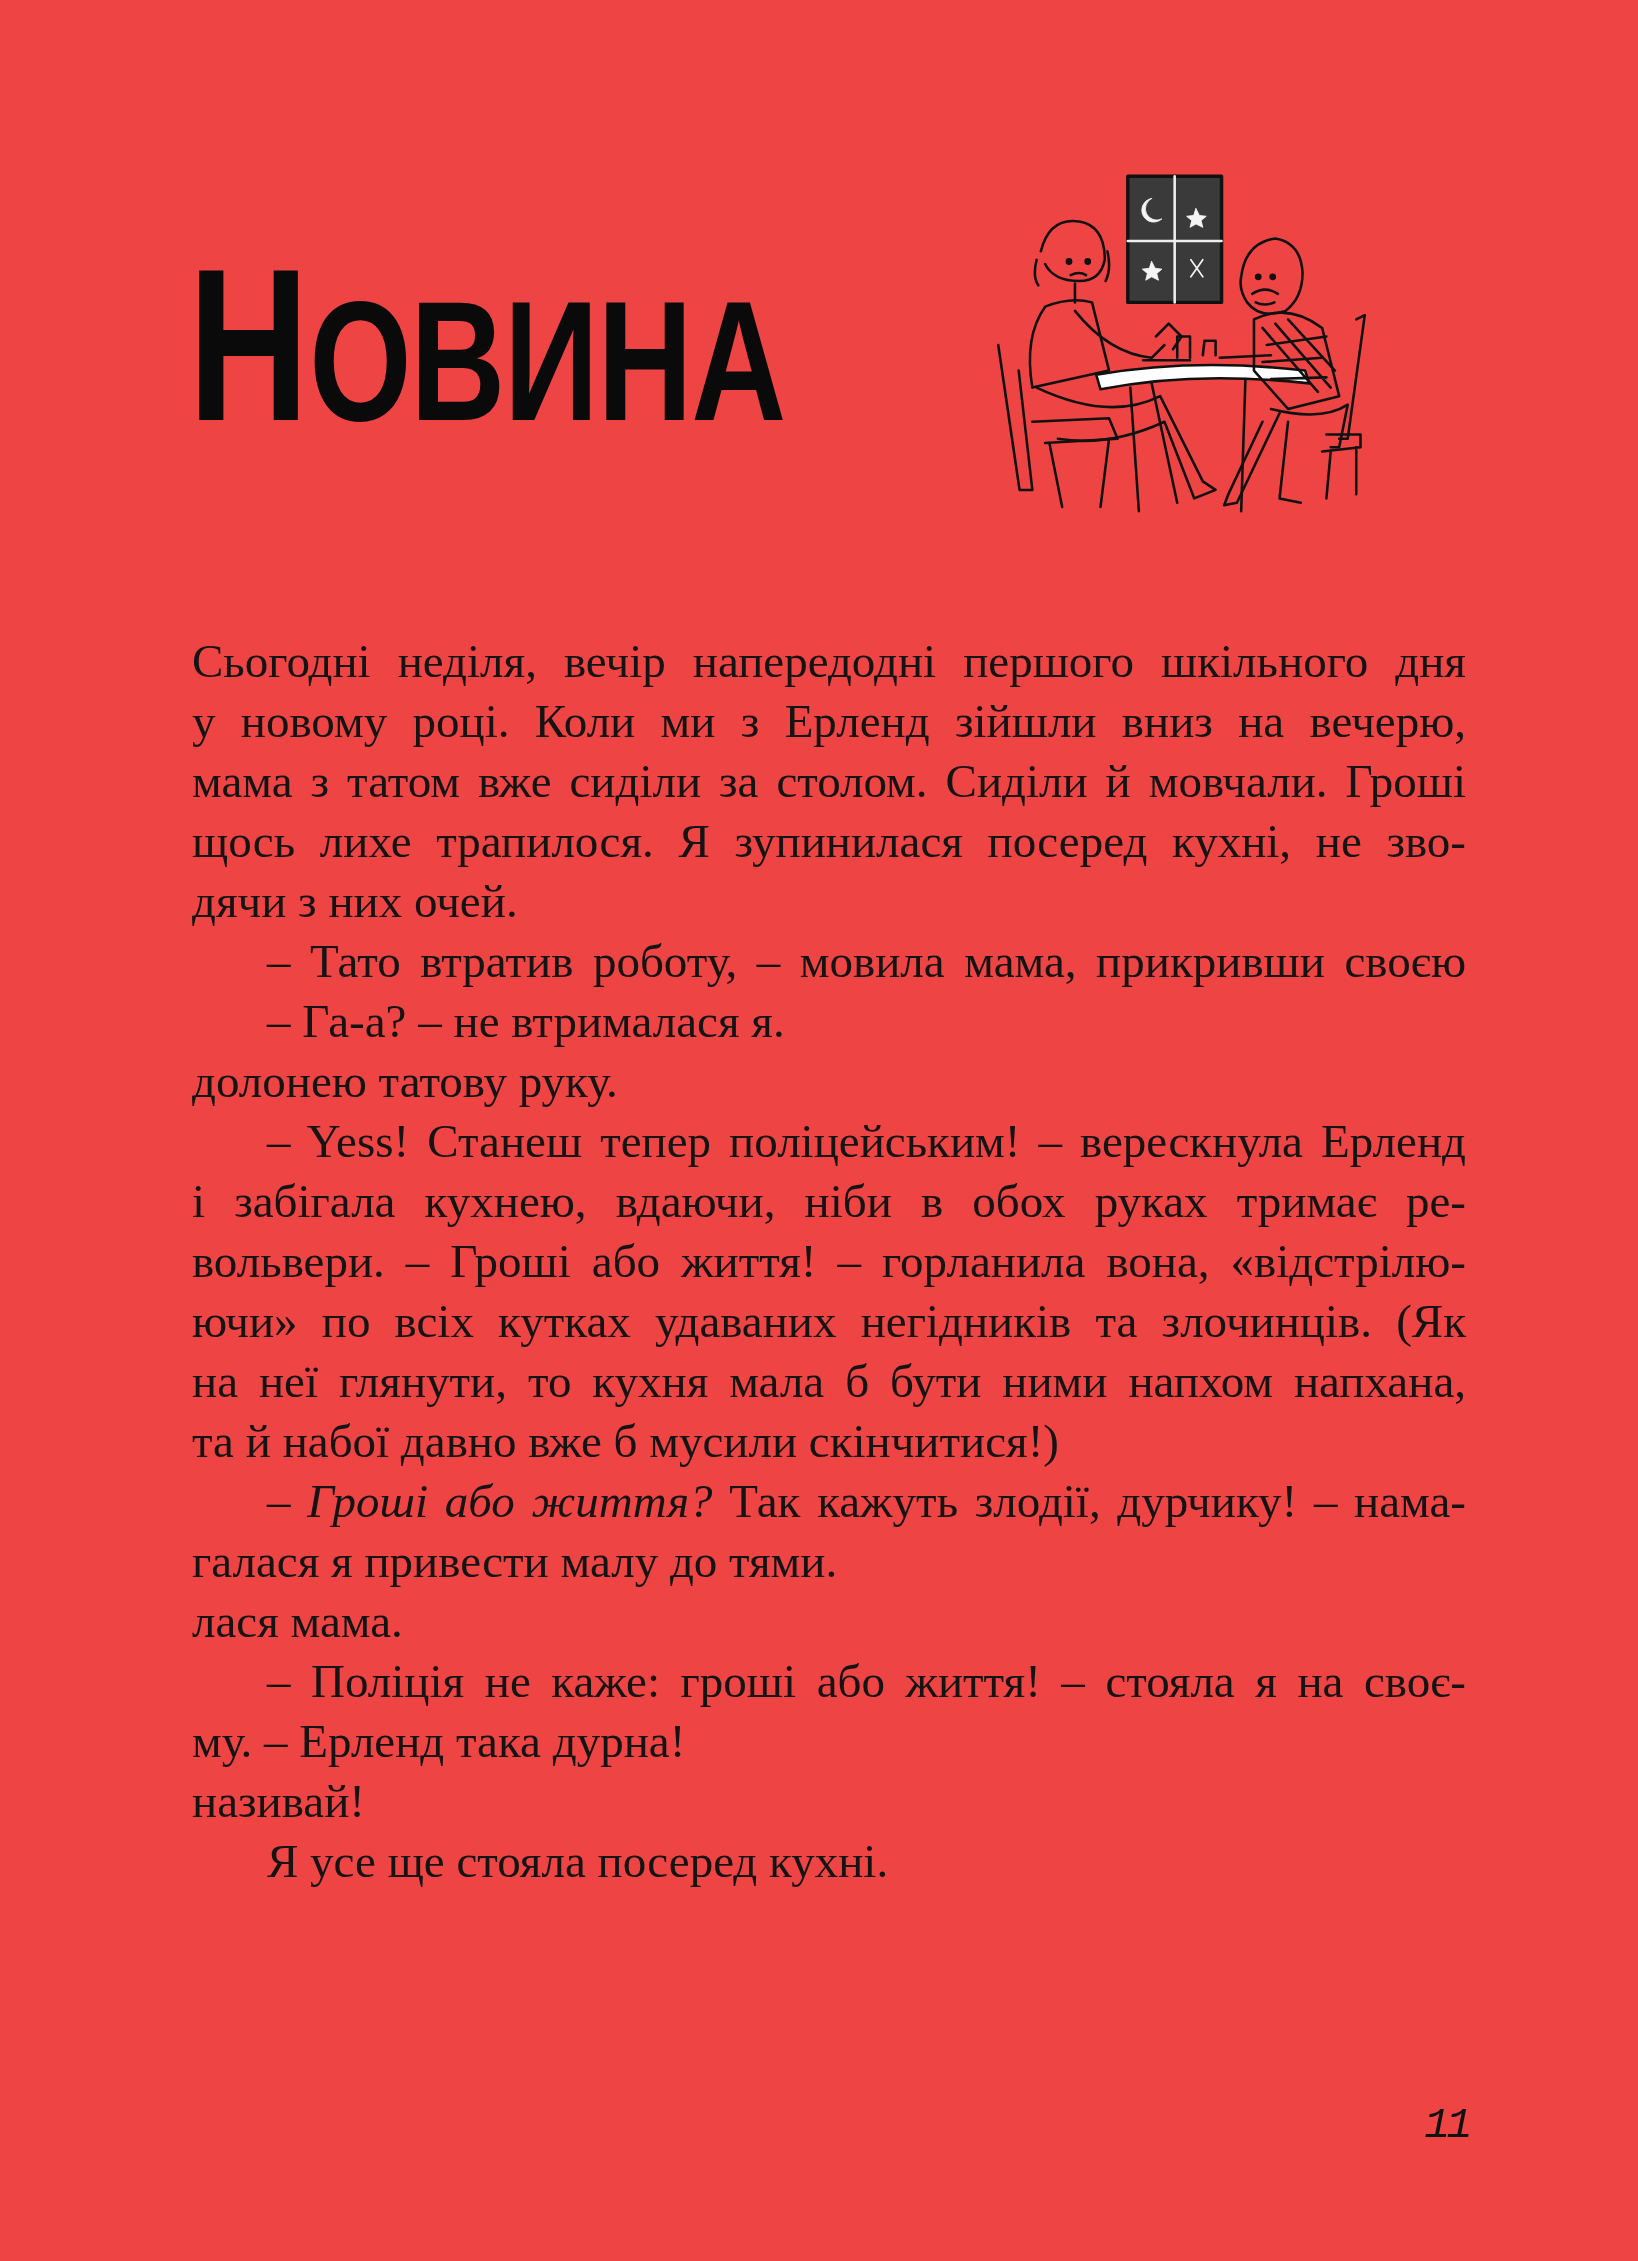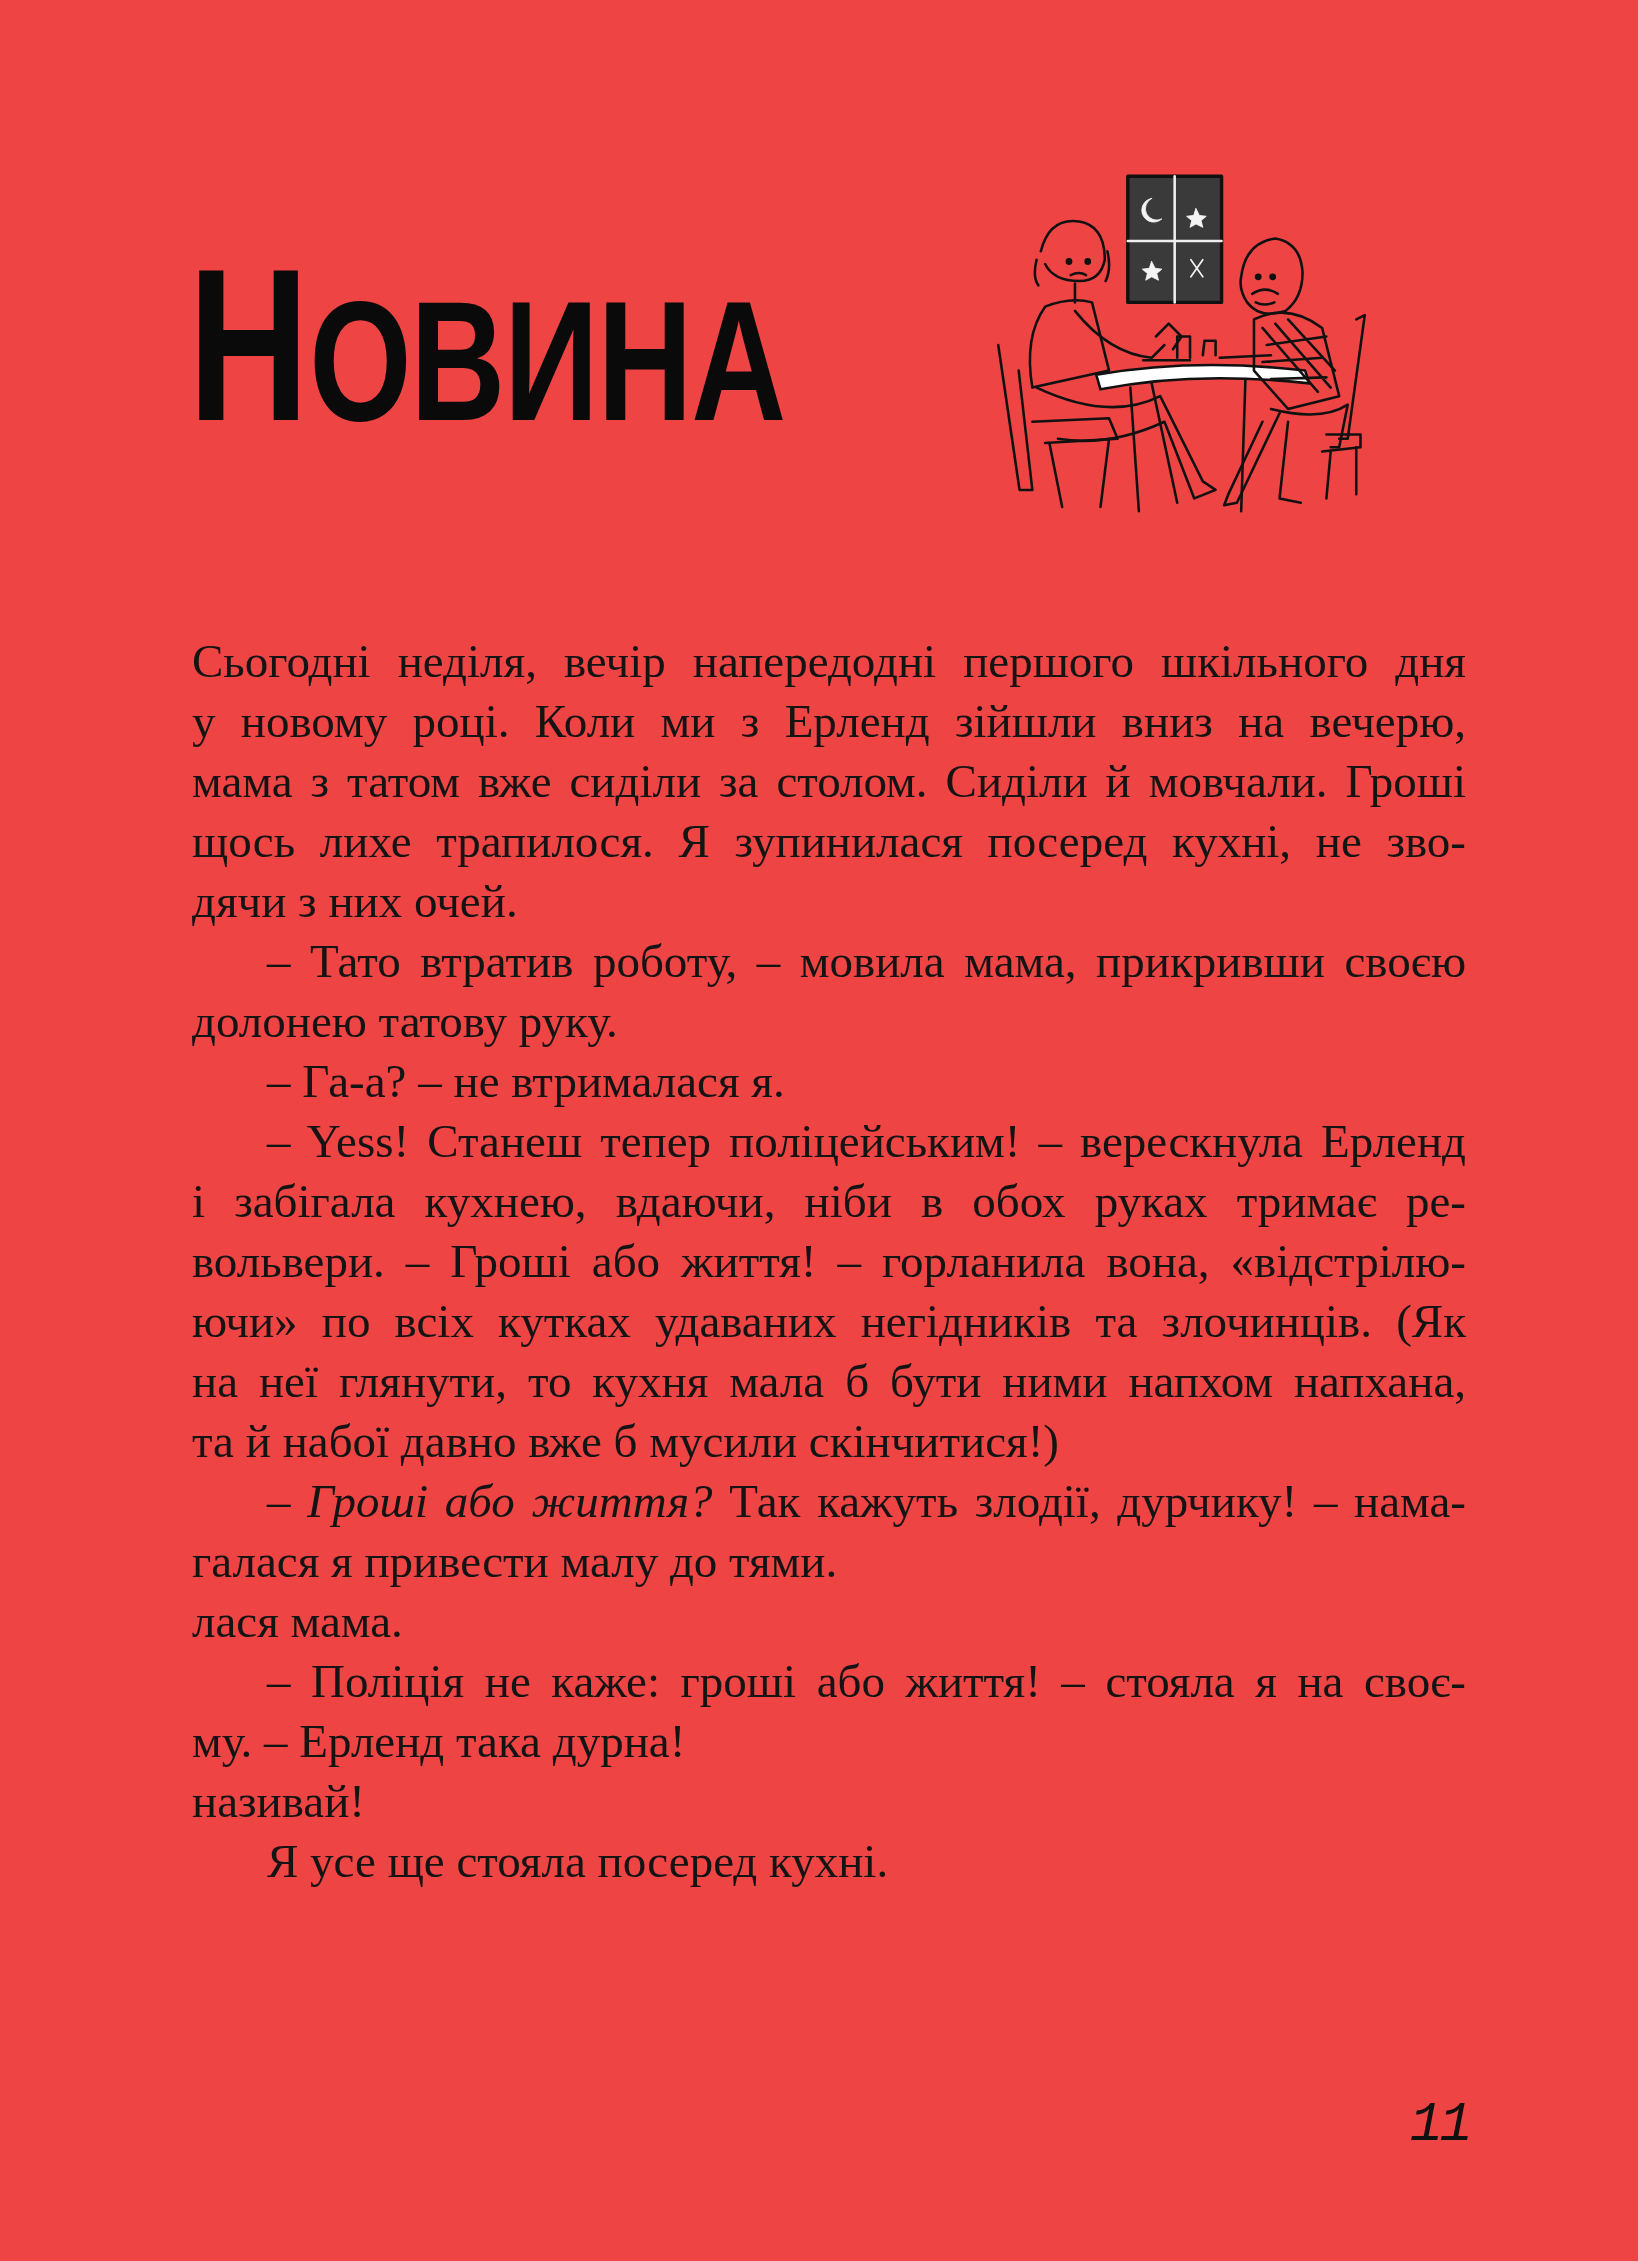--- a/index.html
+++ b/index.html
@@ -24,21 +24,21 @@
     font-family: "Liberation Serif", serif; font-size: 47px; line-height: 60px;
     color: #141414;
   }
   .line { display: block; height: 60px; white-space: nowrap; text-align: justify; text-align-last: justify; overflow: visible; }
   .line.last { text-align: center; text-align-last: left; }
   .line.indent { padding-left: 75px; }
   .it { font-style: italic; }
 
   .page-number {
     position: absolute; left: 1399px; top: 2104px; width: 70px; height: 44px;
-    font-family: "Liberation Mono", monospace; font-style: italic; font-size: 55px;
+    font-family: "Liberation Mono", monospace; font-style: italic; font-size: 43px;
     line-height: 44px; color: #111111; text-align: right; letter-spacing: -3.4px;
   }
 </style>
 </head>
 <body>
 
 <div class="page">
 
   <div class="chapter-title">
     <div class="title-inner">
@@ -104,22 +104,22 @@
     </svg>
   </div>
 
   <div class="body-text">
     <span class="line">Сьогодні неділя, вечір напередодні першого шкільного дня</span>
     <span class="line">у новому році. Коли ми з Ерленд зійшли вниз на вечерю,</span>
     <span class="line">мама з татом вже сиділи за столом. Сиділи й мовчали. Гроші</span>
     <span class="line">щось лихе трапилося. Я зупинилася посеред кухні, не зво-</span>
     <span class="line last">дячи з них очей.</span>
     <span class="line indent">– Тато втратив роботу, – мовила мама, прикривши своєю</span>
+    <span class="line indent last">– Га-а? – не втрималася я.</span>
     <span class="line last">долонею татову руку.</span>
-    <span class="line indent last">– Га-а? – не втрималася я.</span>
     <span class="line indent">– Yess! Станеш тепер поліцейським! – верескнула Ерленд</span>
     <span class="line">і забігала кухнею, вдаючи, ніби в обох руках тримає ре-</span>
     <span class="line">вольвери. – Гроші або життя! – горланила вона, «відстрілю-</span>
     <span class="line">ючи» по всіх кутках удаваних негідників та злочинців. (Як</span>
     <span class="line">на неї глянути, то кухня мала б бути ними напхом напхана,</span>
     <span class="line last">та й набої давно вже б мусили скінчитися!)</span>
     <span class="line indent"><span>– </span><span class="it">Гроші або життя?</span><span> Так кажуть злодії, дурчику! – нама-</span></span>
     <span class="line last">галася я привести малу до тями.</span>
     <span class="line last">лася мама.</span>
     <span class="line indent">– Поліція не каже: гроші або життя! – стояла я на своє-</span>

